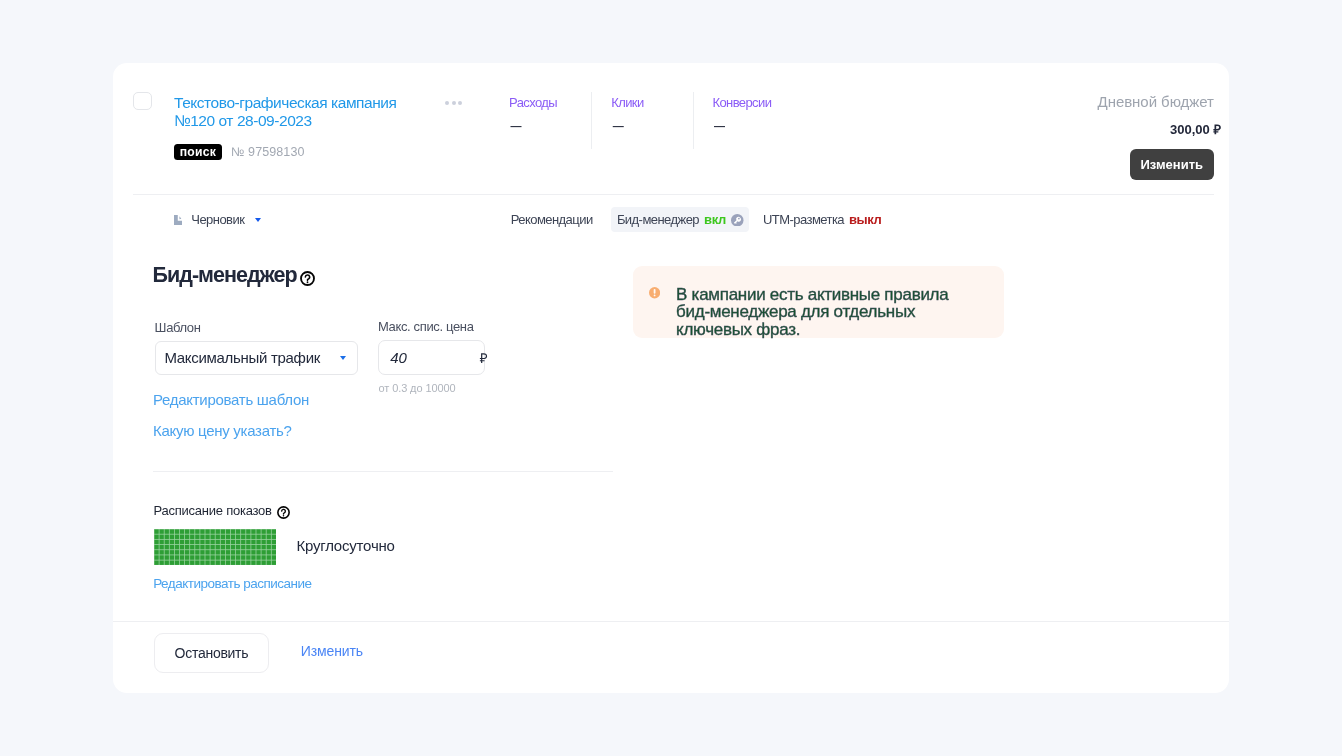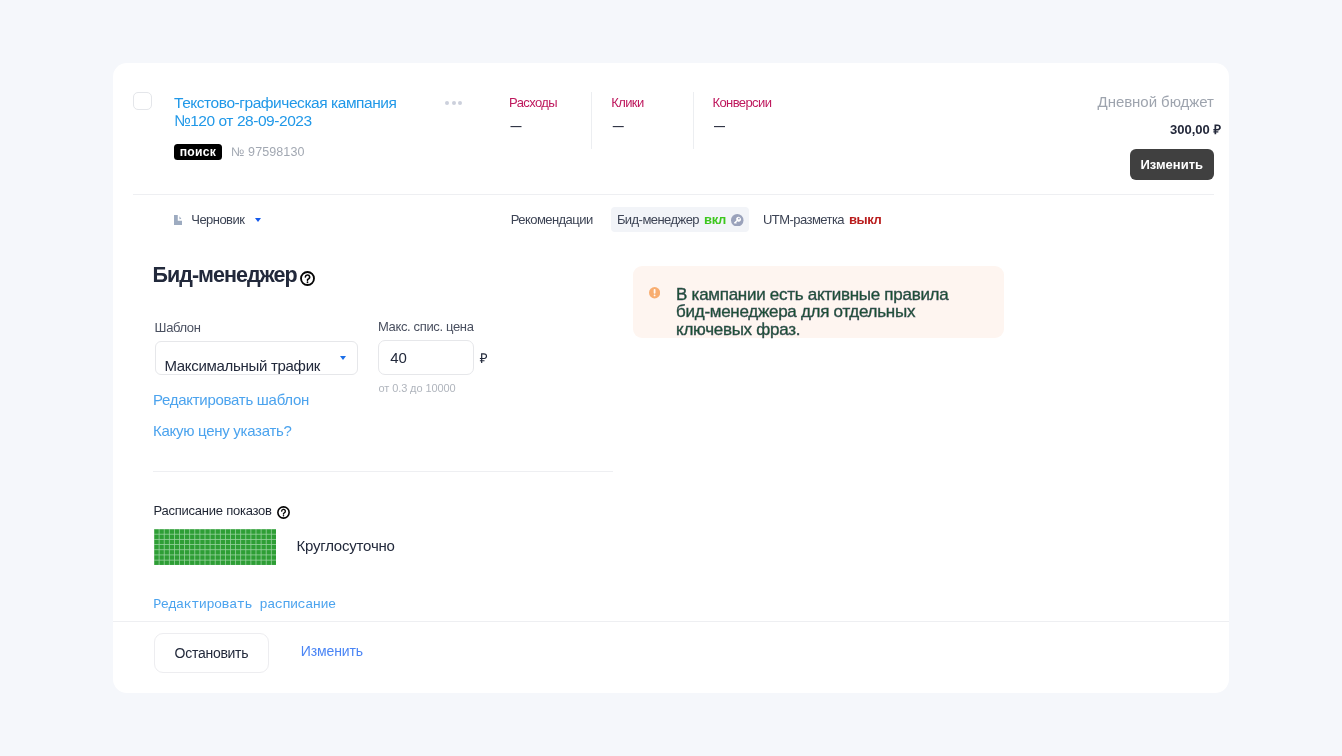--- a/index.html
+++ b/index.html
@@ -32,21 +32,21 @@
     border-radius:3.5px; padding:0 5.7px; line-height:16.2px; height:16.2px;
     letter-spacing:0.25px; display:inline-block;
   }
   .camp-id { margin-left:9.2px; font-size:12.5px; color:#a2a8b2; line-height:15px; letter-spacing:0.1px;}
   .dots {
     position:absolute; left:332.4px; top:37.5px; display:flex; gap:2.25px;
   }
   .dots i { width:4px; height:4px; border-radius:50%; background:#ccd0dc; display:block; }
 
   .stat { position:absolute; top:33px; }
-  .stat .lbl { font-size:13px; color:#be185d; line-height:14px; white-space:nowrap; letter-spacing:-0.6px;text-align:center; }
+  .stat .lbl { font-size:13px; color:#8b5cf6; line-height:14px; white-space:nowrap; letter-spacing:-0.6px;text-align:center; }
   .stat .val { font-size:11px; color:#2b3040; line-height:11px; margin-top:10.5px; font-weight:bold; height:11px; padding-left:1.5px;}
   .vdiv { position:absolute; top:29px; width:1px; height:57px; background:#eceef1; }
 
   .budget-lbl {
     position:absolute; right:15.2px; top:31px; font-size:15px; color:#9ea4ae; line-height:15px;
     letter-spacing:-0.05px;
   }
   .budget-val {
     position:absolute; right:8px; top:60px; font-size:13px; color:#23283a;
     font-weight:bold; line-height:13px;
@@ -75,29 +75,29 @@
 
   
   
   .h1 { position:absolute; left:39.6px; top:200px; font-size:21.5px; font-weight:bold; color:#22293b; display:flex; align-items:flex-start; letter-spacing:-1.0px;}
   .qm { margin-left:3.5px; margin-top:7.8px; }
 
   .fieldlabel { font-size:13px; color:#4a5060; line-height:15px; letter-spacing:-0.38px; }
   .selectbox {
     position:absolute; left:41.6px; top:277.6px; width:203.7px; height:34.8px;
     border:1px solid #e6e7ea; border-radius:6px; background:#fff;
-    box-sizing:border-box; display:flex; align-items:flex-end; padding:0 8.8px;
+    box-sizing:border-box; display:flex; align-items:center; padding:0 8.8px;
     font-size:15px; color:#22293b; letter-spacing:-0.3px;
   }
   .sel-caret { position:absolute; right:11.1px; top:14.6px; width:0;height:0;border-left:3.1px solid transparent;border-right:3.1px solid transparent;border-top:4.3px solid #1b6ee8; }
   .numbox {
-    position:absolute; left:264.9px; top:277.3px; width:96px; height:34.8px;
+    position:absolute; left:264.9px; top:277.3px; width:107px; height:34.8px;
     border:1px solid #e6e7ea; border-radius:7px; background:#fff;
     box-sizing:border-box; display:flex; align-items:center; padding:0 11.3px;
-    font-size:15px; color:#22293b;
+    font-size:15px; color:#22293b;font-style:italic;
   }
   .rub { position:absolute; left:366.8px; top:288.5px; font-size:13.5px; color:#22293b; line-height:13px; }
   .hint { position:absolute; left:265.5px; top:318.5px; font-size:11px; color:#b0b5bd; letter-spacing:-0.1px;}
   .link { color:#4ba3ee; font-size:15px; cursor:pointer; letter-spacing:-0.28px; line-height:15px; }
 
   .note {
     position:absolute; left:520px; top:203.3px; width:370.6px; height:71.7px;
     background:#fef5f0; border-radius:9px; box-sizing:border-box;
   }
   .note p {
@@ -416,19 +416,19 @@
         <rect x="921.90" y="315.04" width="43.20" height="44.06" fill="#2e9e35"></rect>
         <rect x="972.90" y="315.04" width="43.20" height="44.06" fill="#2e9e35"></rect>
         <rect x="1023.90" y="315.04" width="43.20" height="44.06" fill="#2e9e35"></rect>
         <rect x="1074.90" y="315.04" width="43.20" height="44.06" fill="#2e9e35"></rect>
         <rect x="1125.90" y="315.04" width="43.20" height="44.06" fill="#2e9e35"></rect>
         <rect x="1176.90" y="315.04" width="43.20" height="44.06" fill="#2e9e35"></rect>
       </svg>
     </div>
   <div class="sched-text">Круглосуточно</div>
 
-  <div class="link" style="position:absolute;left:40.2px;top:534px;font-size:13.5px;letter-spacing:-0.5px;font-family:Liberation Mono, monospace;">Редактировать расписание</div>
+  <div class="link" style="position:absolute;left:40.2px;top:513px;font-size:13.5px;letter-spacing:-0.5px;">Редактировать расписание</div>
 
   <div class="hdiv" style="left:0px; top:558px; width:1116px;"></div>
 
   <button class="btn-secondary">Остановить</button>
   <div class="btn-link">Изменить</div>
 </div>
 
 </body></html>

